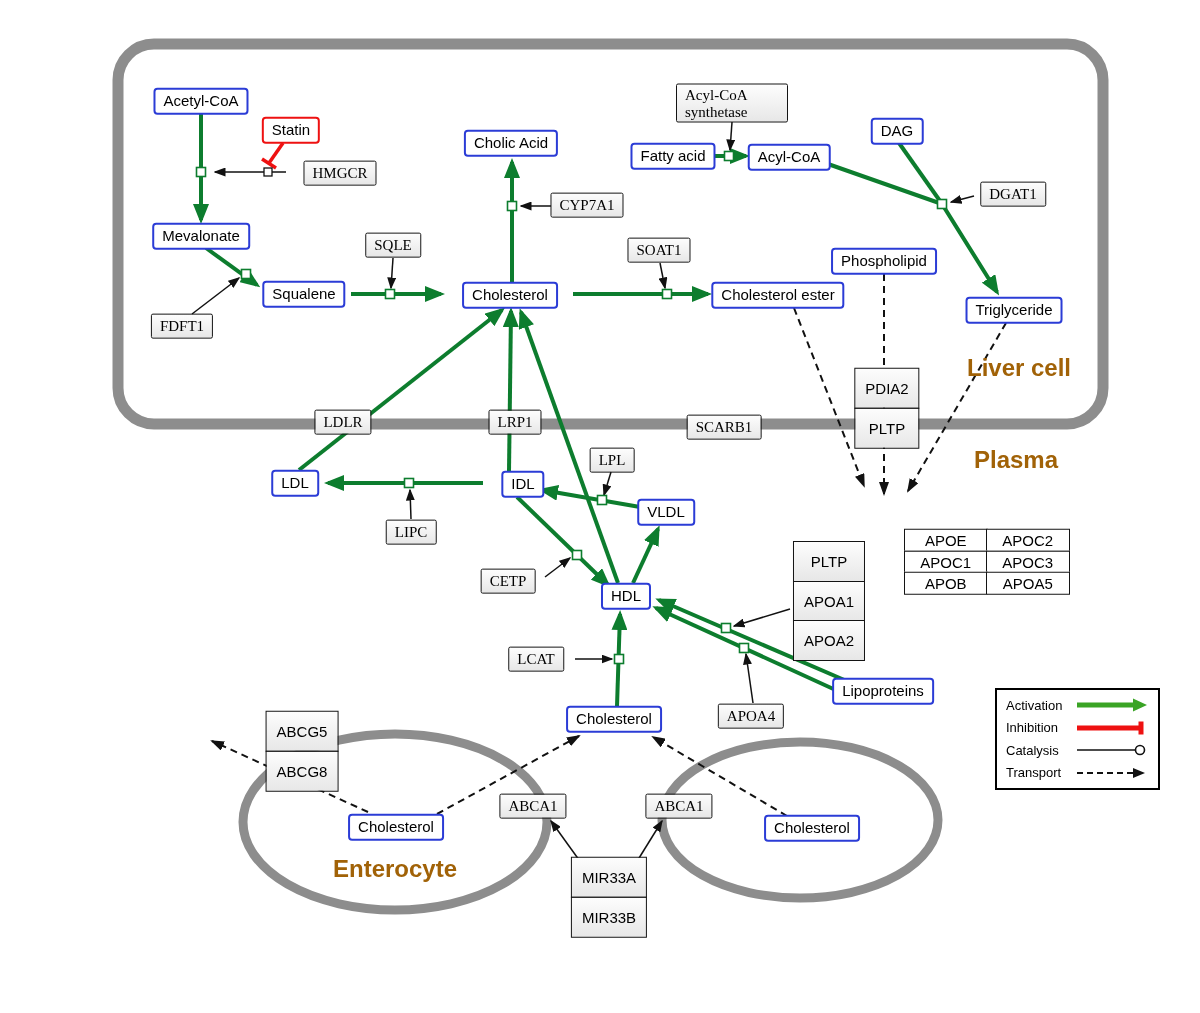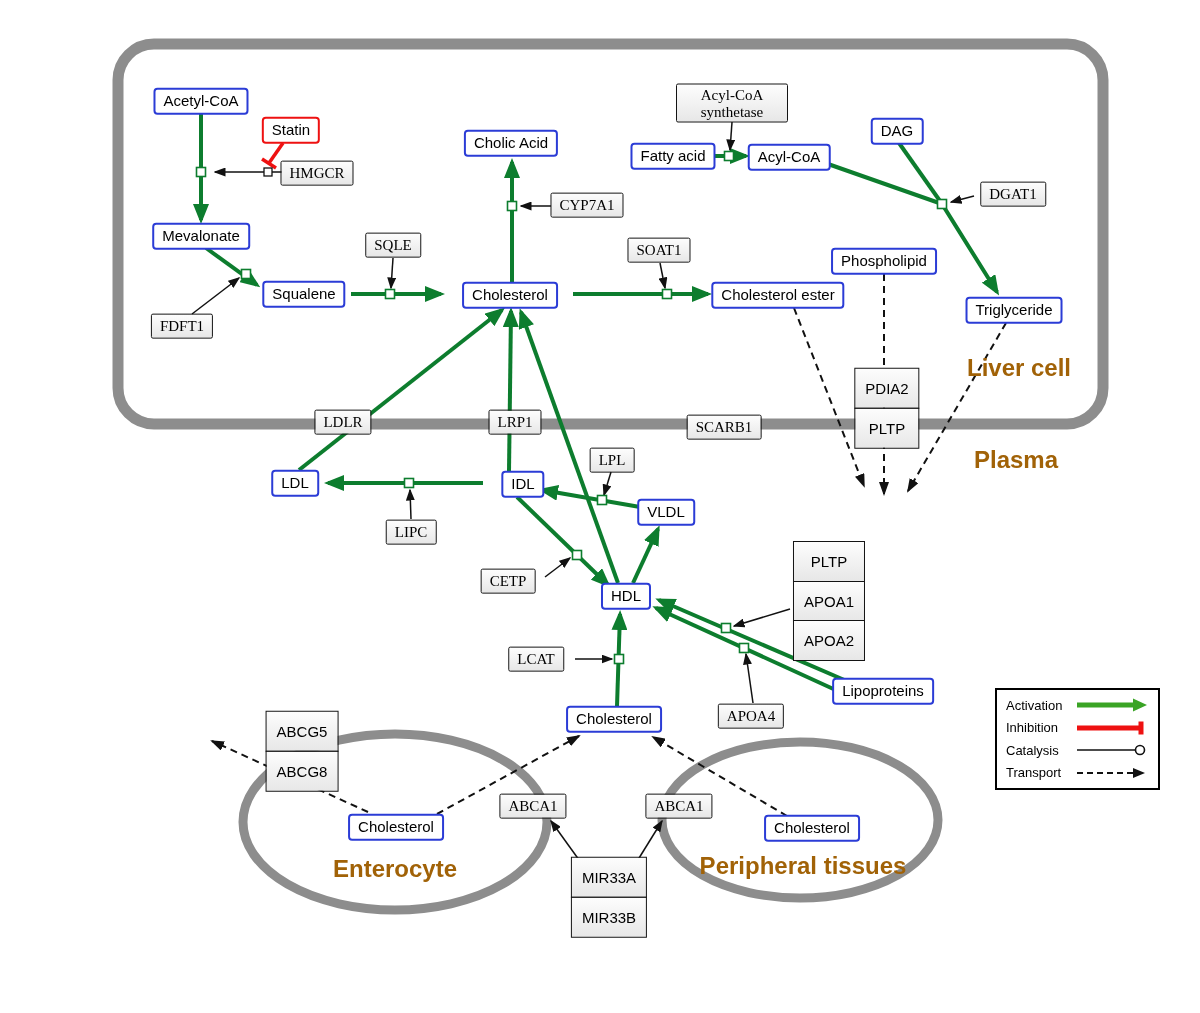--- a/index.html
+++ b/index.html
@@ -1,21 +1,21 @@
 <!DOCTYPE html>
 <html><head>
 <meta charset="utf-8">
 <style>
   html,body{margin:0;padding:0;background:#fff;font-family:"Liberation Sans",sans-serif;}
   #canvas{position:relative;width:1200px;height:1013px;background:#fff;overflow:hidden;}
   svg.layer{position:absolute;left:0;top:0;}
   .mem{fill:none;stroke:#8d8d8d;stroke-width:11;}
   .mem2{fill:none;stroke:#8d8d8d;stroke-width:9;}
   .box{position:absolute;transform:translate(-50%,-50%);white-space:nowrap;font-size:15px;
-       color:#000;text-align:center;padding:2px 8px;line-height:1.25;box-sizing:border-box;}
+       color:#000;text-align:left;padding:2px 8px;line-height:1.25;box-sizing:border-box;}
   .enz{border:1.5px solid #141414;background:linear-gradient(180deg,#fdfdfd,#e7e7e7);border-radius:2px;font-family:Liberation Serif, serif;}
   .metab{border:2.5px solid #2b3cd6;background:#fff;border-radius:4px;}
   .inhibitor{border:2.5px solid #ee1111;background:#fff;border-radius:4px;}
   .wrap{white-space:normal;width:112px;line-height:1.1;}
   .stack{position:absolute;transform:translate(-50%,-50%);display:flex;flex-direction:column;}
   .stack .cell{border:1.5px solid #141414;background:linear-gradient(180deg,#fdfdfd,#e7e7e7);
        padding:11px 10px;font-size:15px;text-align:center;margin-top:-1.5px;white-space:nowrap;}
   .stack .cell:first-child{margin-top:0;}
   .apo-grid{position:absolute;transform:translate(-50%,-50%);display:grid;grid-template-columns:repeat(2,82px);}
   .apo-grid .cell{border:1.5px solid #141414;background:#fff;padding:2px 0;font-size:15px;
@@ -118,25 +118,24 @@
       <rect x="614.5" y="654.5" width="9" height="9"></rect>
       <rect x="721.5" y="623.5" width="9" height="9"></rect>
       <rect x="739.5" y="643.5" width="9" height="9"></rect>
     </g>
     <rect x="264" y="168" width="8" height="8" fill="#fff" stroke="#111" stroke-width="1.3"></rect>
   </svg>
 
   <div class="comp-label" style="left:1019px;top:368px">Liver cell</div>
   <div class="comp-label" style="left:1016px;top:460px">Plasma</div>
   <div class="comp-label" style="left:395px;top:869px">Enterocyte</div>
-  <div class="comp-label" style="left:803px;top:866px">Peripheral tissues</div>
 
   <div class="box metab" style="left:201px;top:101px">Acetyl-CoA</div>
   <div class="box inhibitor" style="left:291px;top:130px">Statin</div>
-  <div class="box enz" style="left:317px;top:173px">HMGCR</div>
+  <div class="box enz" style="left:340px;top:173px">HMGCR</div>
   <div class="box metab" style="left:201px;top:236px">Mevalonate</div>
   <div class="box enz" style="left:182px;top:326px">FDFT1</div>
   <div class="box metab" style="left:304px;top:294px">Squalene</div>
   <div class="box enz" style="left:393px;top:245px">SQLE</div>
   <div class="box metab" style="left:511px;top:143px">Cholic Acid</div>
   <div class="box enz" style="left:587px;top:205px">CYP7A1</div>
   <div class="box metab" style="left:510px;top:295px">Cholesterol</div>
   <div class="box enz" style="left:659px;top:250px">SOAT1</div>
   <div class="box metab" style="left:778px;top:295px">Cholesterol ester</div>
   <div class="box enz wrap" style="left:732px;top:103px">Acyl-CoA synthetase</div>
@@ -165,20 +164,28 @@
   <div class="box enz" style="left:536px;top:659px">LCAT</div>
   <div class="stack" style="left:829px;top:601px">
     <div class="cell">PLTP</div>
     <div class="cell">APOA1</div>
     <div class="cell">APOA2</div>
   </div>
   <div class="box enz" style="left:751px;top:716px">APOA4</div>
   <div class="box metab" style="left:883px;top:691px">Lipoproteins</div>
   <div class="box metab" style="left:614px;top:719px">Cholesterol</div>
 
+  <div class="apo-grid" style="left:986px;top:561px">
+    <div class="cell">APOE</div>
+    <div class="cell">APOC2</div>
+    <div class="cell">APOC1</div>
+    <div class="cell">APOC3</div>
+    <div class="cell">APOB</div>
+    <div class="cell">APOA5</div>
+  </div>
 
   <div class="stack" style="left:302px;top:751px">
     <div class="cell">ABCG5</div>
     <div class="cell">ABCG8</div>
   </div>
   <div class="box metab" style="left:396px;top:827px">Cholesterol</div>
   <div class="box enz" style="left:533px;top:806px">ABCA1</div>
   <div class="box enz" style="left:679px;top:806px">ABCA1</div>
   <div class="box metab" style="left:812px;top:828px">Cholesterol</div>
   <div class="stack" style="left:609px;top:897px">

